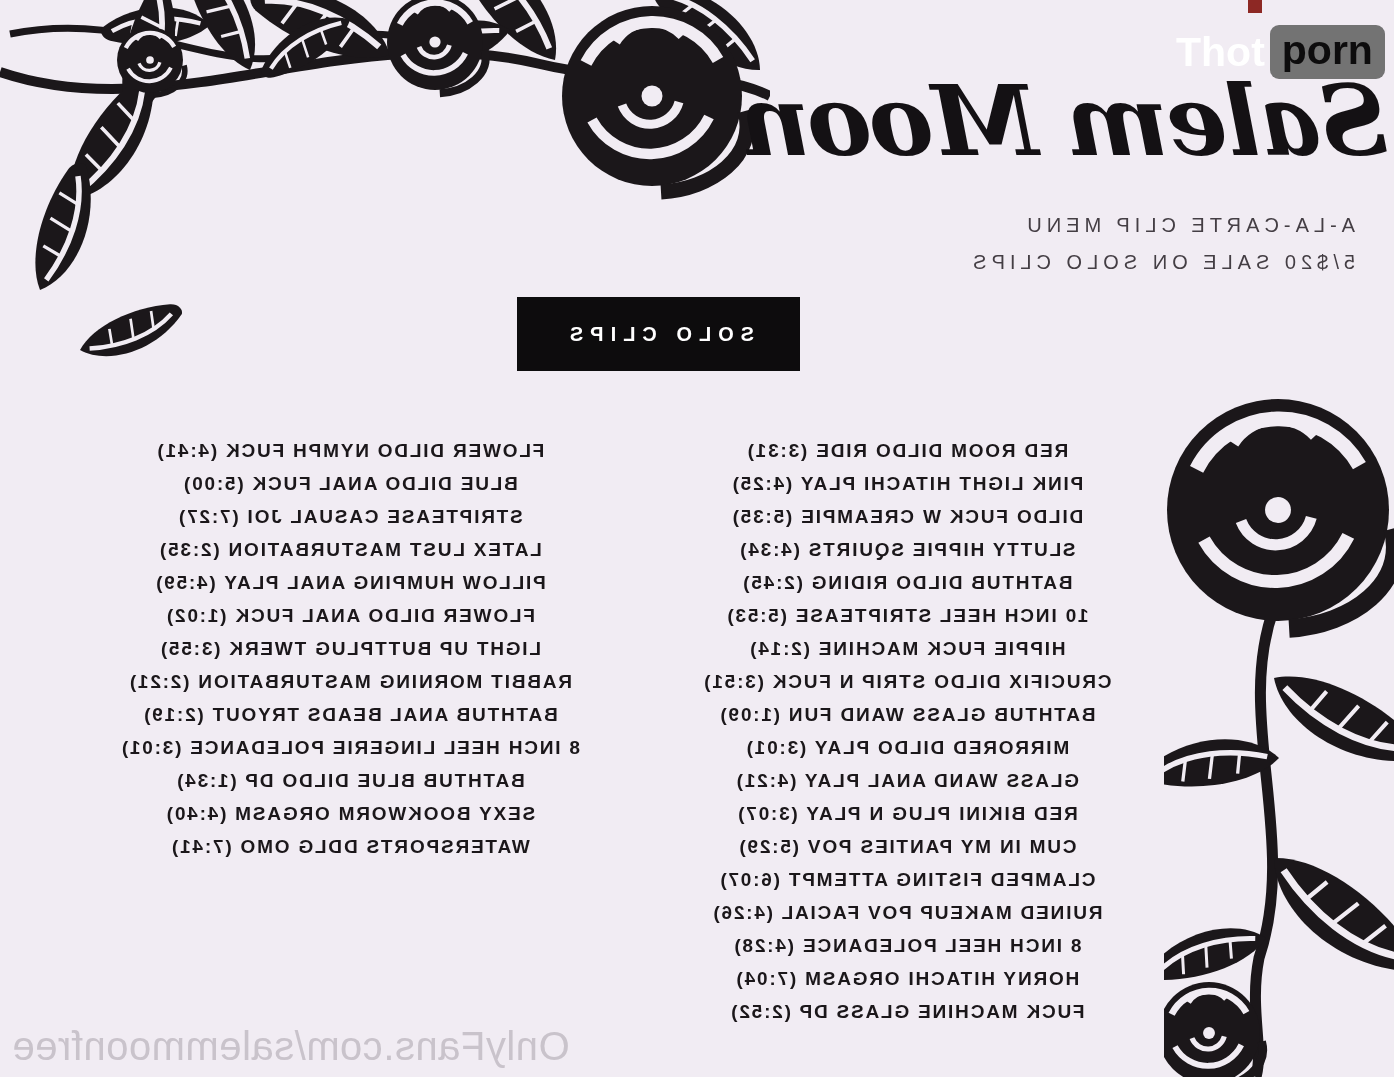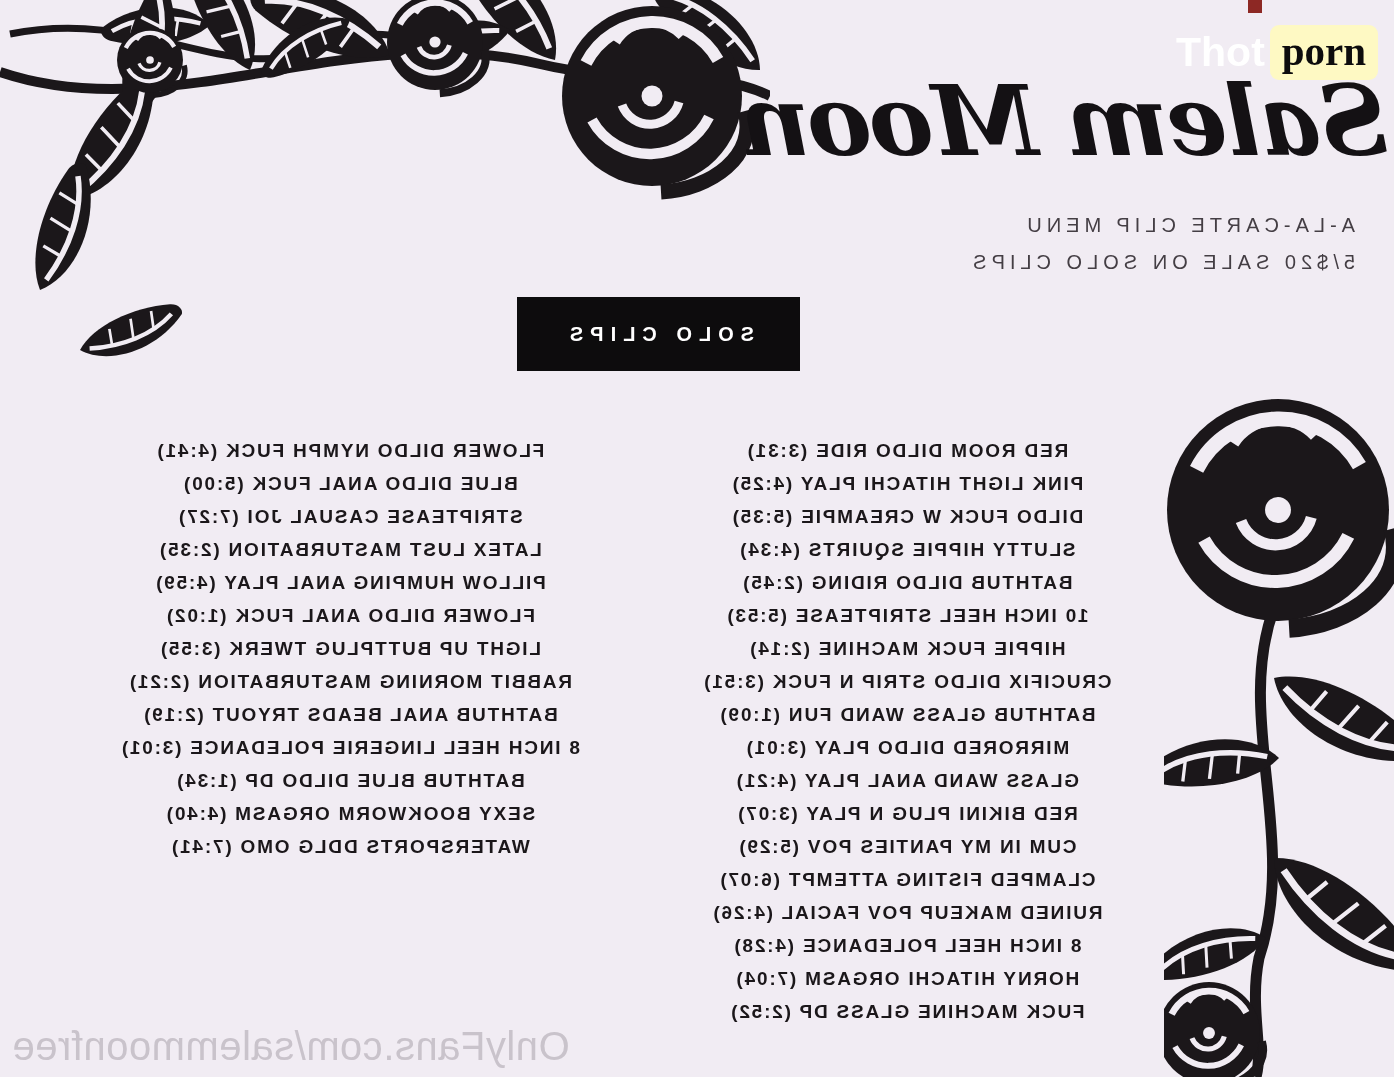--- a/index.html
+++ b/index.html
@@ -159,17 +159,17 @@
         <div>BATHTUB BLUE DILDO DP (1:34)</div>
         <div>SEXY BOOKWORM ORGASM (4:40)</div>
         <div>WATERSPORTS DDLG OMO (7:41)</div>
       </div>
 
     <div class="watermark">OnlyFans.com/salemmoonfree</div>
   </div>
 
   <div class="logo">
     <span class="logo-prefix">Thot</span>
-    <span class="logo-box" style="background: #fef9c3; font-family: Liberation Serif, serif;">porn</span>
+    <span class="logo-box" style="background: #737373;">porn</span>
   </div>
   <div class="red-marker"></div>
 
 </div>
 
 </body></html>

